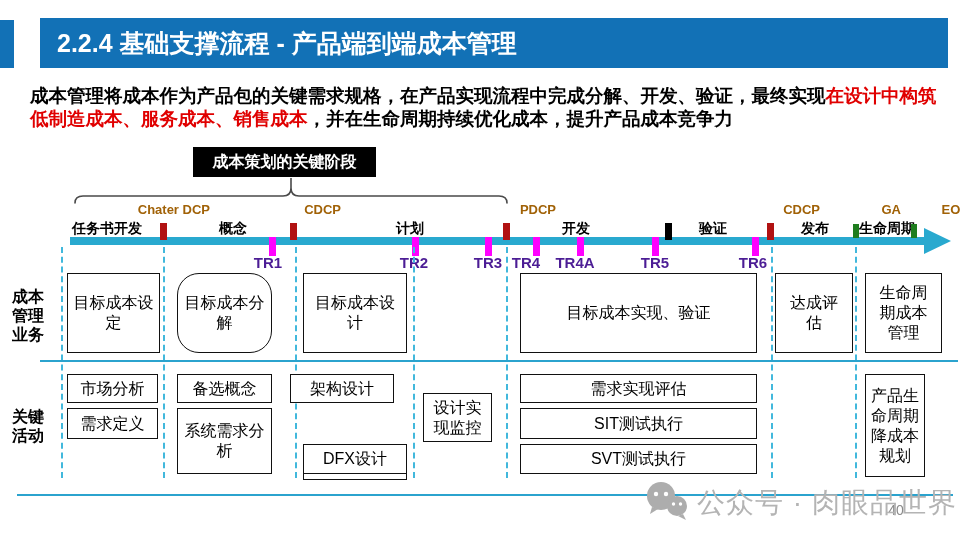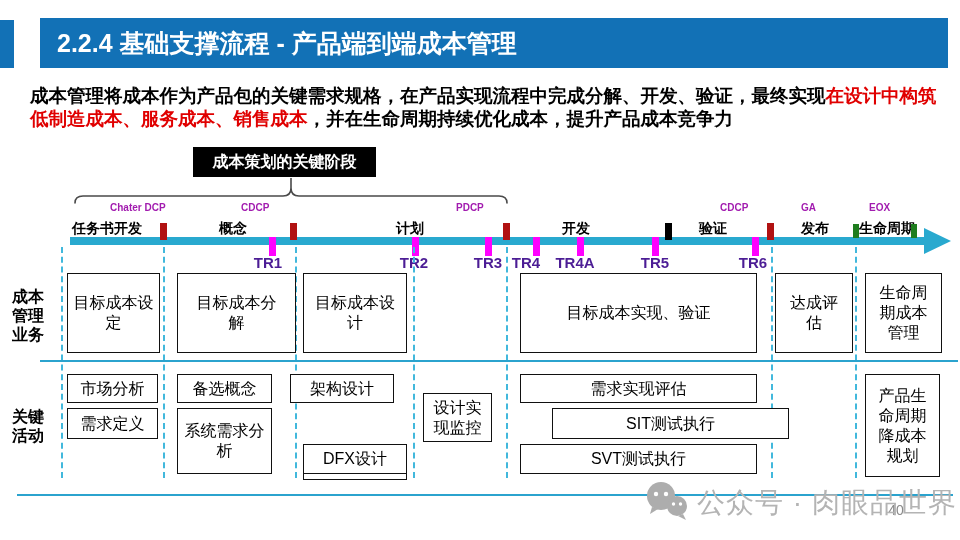--- a/index.html
+++ b/index.html
@@ -17,21 +17,21 @@
   .intro { left:30px; top:84px; width:912px; font-size:18.5px; font-weight:bold;
            line-height:23px; color:#000; }
   .intro .red { color:#E00000; }
 
   
   .callout { left:193px; top:147px; width:183px; height:30px; background:#000;
              color:#fff; font-size:16px; font-weight:bold;
              display:flex; align-items:center; justify-content:center; }
 
   
-  .ms  { top:202px; width:100px; text-align:left; font-size:10px; font-weight:600; color:#a21caf; }
+  .ms  { top:202px; width:100px; text-align:right; font-size:13px; font-weight:600; color:#a16207; }
   .ph  { top:220px; width:90px;  text-align:center; font-size:14px; font-weight:600; color:#000; }
   .tl-bar   { left:70px; top:237px; width:856px; height:8px; background:#29A9CF; }
   .tl-arrow { left:924px; top:228px; width:0; height:0;
               border-left:27px solid #29A9CF;
               border-top:13px solid transparent; border-bottom:13px solid transparent; }
   .tick      { width:7px; }
   .tick-dcp  { top:223px; height:17px; background:#B11212; }
   .tick-blk  { top:223px; height:17px; background:#000000; }
   .tick-grn  { top:224px; width:6px; height:14px; background:#1E7D1E; }
   .tick-tr   { top:237px; height:19px; background:#FF00FF; }
@@ -118,21 +118,21 @@
   <div class="abs vdash" style="left:855px;"></div>
 
   <div class="abs rowlab" style="top:287px;">成本
 管理
 业务</div>
   <div class="abs rowlab" style="top:407px;">关键
 活动</div>
 
   <div class="abs bx" style="left:67px;  top:273px; width:93px;  height:80px;">目标成本设
 定</div>
-  <div class="abs bx" style="left:177px; top:273px; width:119px;  height:80px;">目标成本分
+  <div class="abs bx" style="left:177px; top:273px; width:95px;  height:80px;border-radius:22px;">目标成本分
 解</div>
   <div class="abs bx" style="left:303px; top:273px; width:104px; height:80px;">目标成本设
 计</div>
   <div class="abs bx" style="left:520px; top:273px; width:237px; height:80px;">目标成本实现、验证</div>
   <div class="abs bx" style="left:775px; top:273px; width:78px;  height:80px;">达成评
 估</div>
   <div class="abs bx" style="left:865px; top:273px; width:77px;  height:80px;">生命周
 期成本
 管理</div>
 
@@ -142,23 +142,23 @@
   <div class="abs bx" style="left:67px;  top:408px; width:91px;  height:31px;">需求定义</div>
   <div class="abs bx" style="left:177px; top:374px; width:95px;  height:29px;">备选概念</div>
   <div class="abs bx" style="left:177px; top:408px; width:95px;  height:66px;">系统需求分
 析</div>
   <div class="abs bx" style="left:290px; top:374px; width:104px; height:29px;">架构设计</div>
   <div class="abs bx" style="left:303px; top:408px; width:104px; height:31px;margin-top:41px;">专项设计</div>
   <div class="abs bx" style="left:303px; top:444px; width:104px; height:30px;">DFX设计</div>
   <div class="abs bx" style="left:423px; top:393px; width:69px;  height:49px;">设计实
 现监控</div>
   <div class="abs bx" style="left:520px; top:374px; width:237px; height:29px;">需求实现评估</div>
-  <div class="abs bx" style="left:520px; top:408px; width:237px; height:31px;margin-left:32px;">SIT测试执行</div>
+  <div class="abs bx" style="left:520px; top:408px; width:237px; height:31px;">SIT测试执行</div>
   <div class="abs bx" style="left:520px; top:444px; width:237px; height:30px;">SVT测试执行</div>
-  <div class="abs bx" style="left:865px; top:374px; width:75px;  height:103px;">产品生
+  <div class="abs bx" style="left:865px; top:374px; width:60px;  height:103px;">产品生
 命周期
 降成本
 规划</div>
 
   <div class="abs hline" style="left:17px; top:494px; width:936px;"></div>
 
   <div class="abs pagenum">40</div>
   <svg class="abs" style="left:644px; top:481px;" width="48" height="40" viewBox="0 0 48 40">
     <circle cx="17" cy="15" r="14" fill="#ADADAD"></circle>
     <polygon points="8,26 6,33 14,28" fill="#ADADAD"></polygon>

